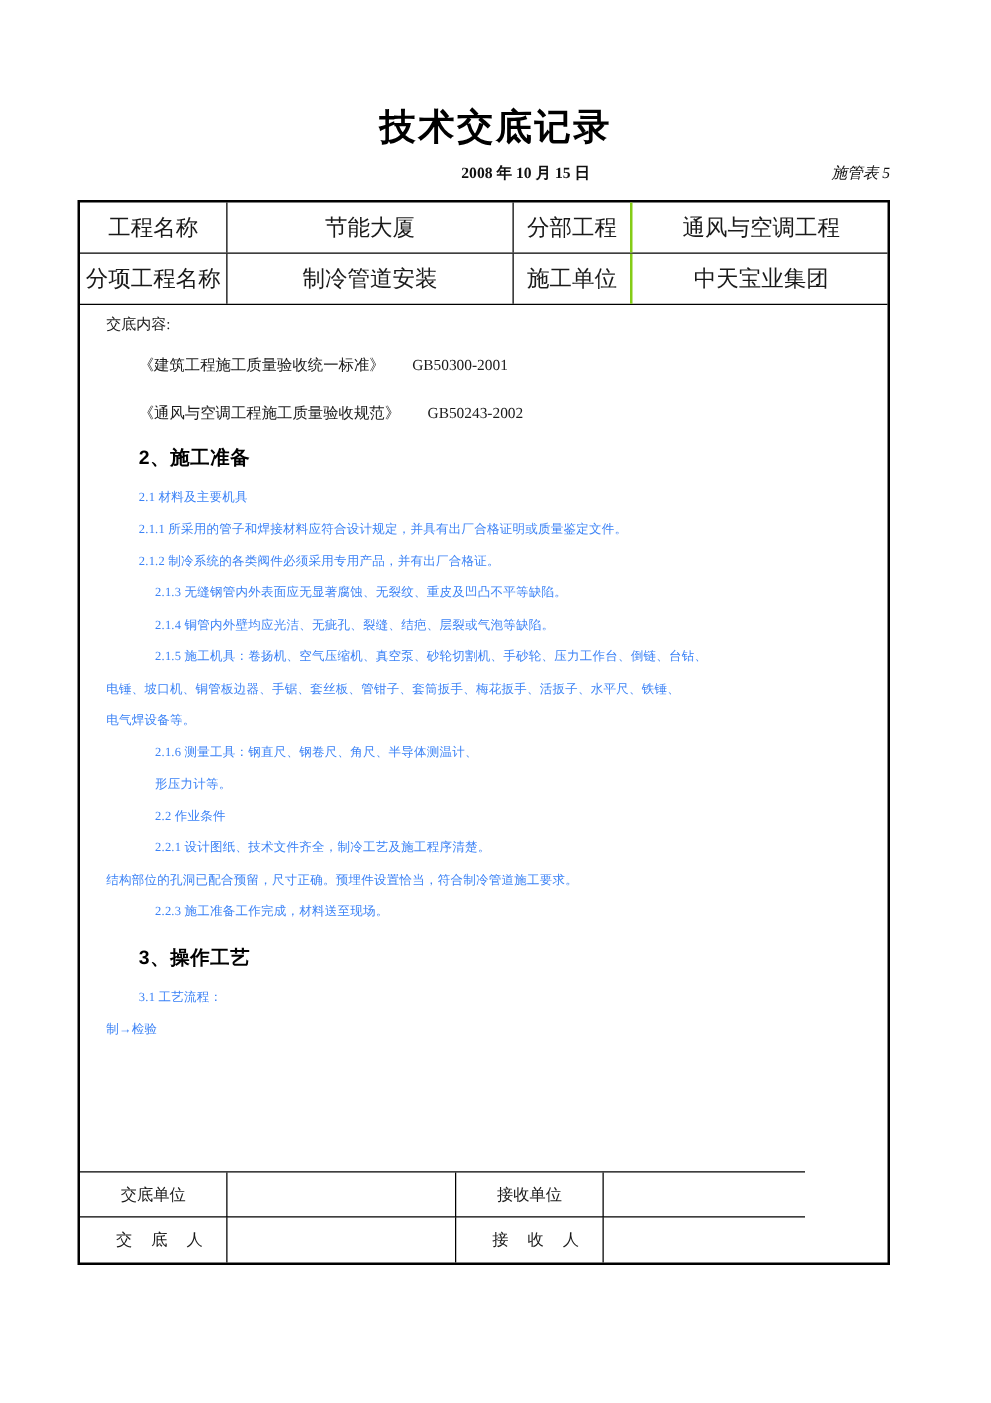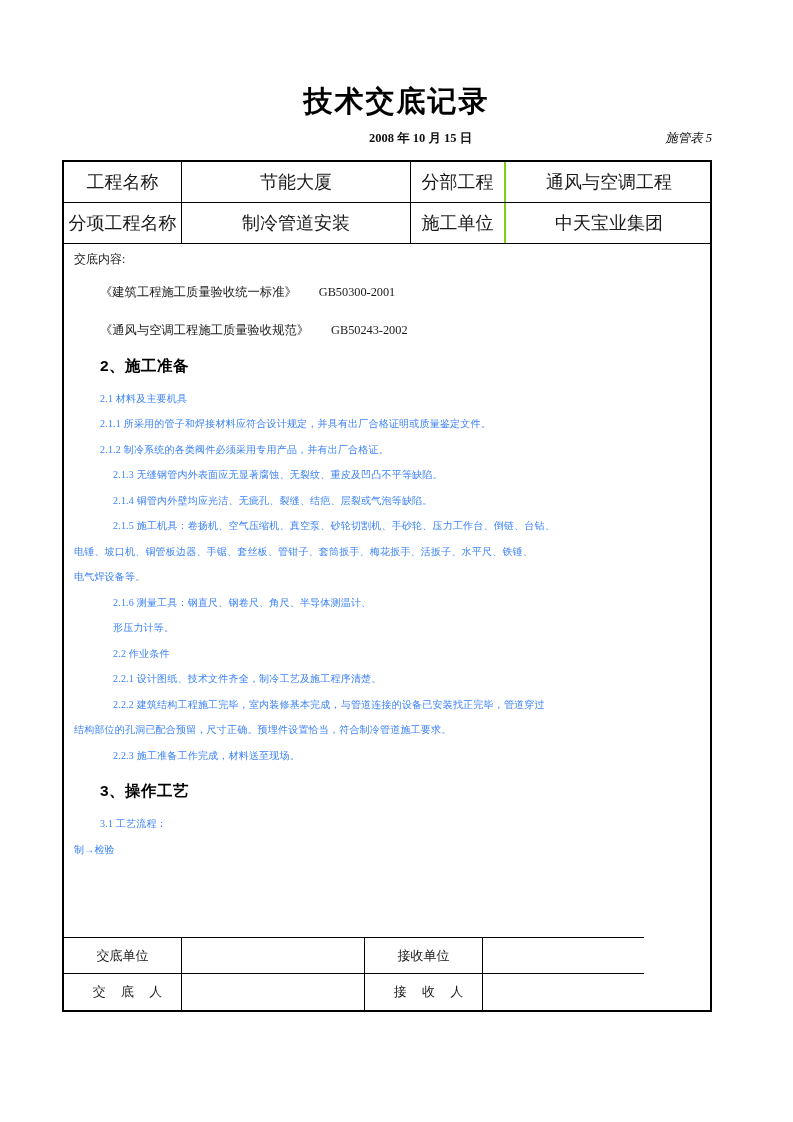--- a/index.html
+++ b/index.html
@@ -90,21 +90,21 @@
     overflow: hidden;
   }
   .hrow .c1 { left: 0;     width: 118px; border-right: 1px solid #000; }
   .hrow .c2 { left: 118px; width: 229px; border-right: 1px solid #000; }
   .hrow .c3 { left: 347px; width: 95px;  border-right: 2px solid #84cc16; }
   .hrow .c4 { left: 442px; width: 206px; }
 
   
   .body {
     position: relative;
-    padding: 4px 10px 0 10px;
+    padding: 4px 10px 0 21px;
   }
   .intro {
     font-size: 12px;
     margin: 3px 0 0 0;
     color: #1a1a1a;
   }
   h2.sec {
     font-family: "Liberation Sans", "DejaVu Sans", sans-serif;
     font-size: 15.5px;
     font-weight: bold;
@@ -204,21 +204,20 @@
       <p class="ln ind">2.1.2 制冷系统的各类阀件必须采用专用产品，并有出厂合格证。</p>
       <p class="ln ind2">2.1.3 无缝钢管内外表面应无显著腐蚀、无裂纹、重皮及凹凸不平等缺陷。</p>
       <p class="ln ind2">2.1.4 铜管内外壁均应光洁、无疵孔、裂缝、结疤、层裂或气泡等缺陷。</p>
       <p class="ln ind2 nowrapline">2.1.5 施工机具：卷扬机、空气压缩机、真空泵、砂轮切割机、手砂轮、压力工作台、倒链、台钻、</p>
       <p class="ln wrap nowrapline">电锤、坡口机、铜管板边器、手锯、套丝板、管钳子、套筒扳手、梅花扳手、活扳子、水平尺、铁锤、</p>
       <p class="ln wrap">电气焊设备等。</p>
       <p class="ln ind2">2.1.6 测量工具：钢直尺、钢卷尺、角尺、半导体测温计、</p>
       <p class="ln ind2">形压力计等。</p>
       <p class="ln ind2">2.2 作业条件</p>
       <p class="ln ind2">2.2.1 设计图纸、技术文件齐全，制冷工艺及施工程序清楚。</p>
-      <p class="ln ind2 nowrapline">2.2.2 建筑结构工程施工完毕，室内装修基本完成，与管道连接的设备已安装找正完毕，管道穿过</p>
       <p class="ln wrap">结构部位的孔洞已配合预留，尺寸正确。预埋件设置恰当，符合制冷管道施工要求。</p>
       <p class="ln ind2">2.2.3 施工准备工作完成，材料送至现场。</p>
 
       <h2 class="sec">3、操作工艺</h2>
 
       <p class="ln ind">3.1 工艺流程：</p>
       <p class="ln wrap">制→检验</p>
 
     </div>
 

